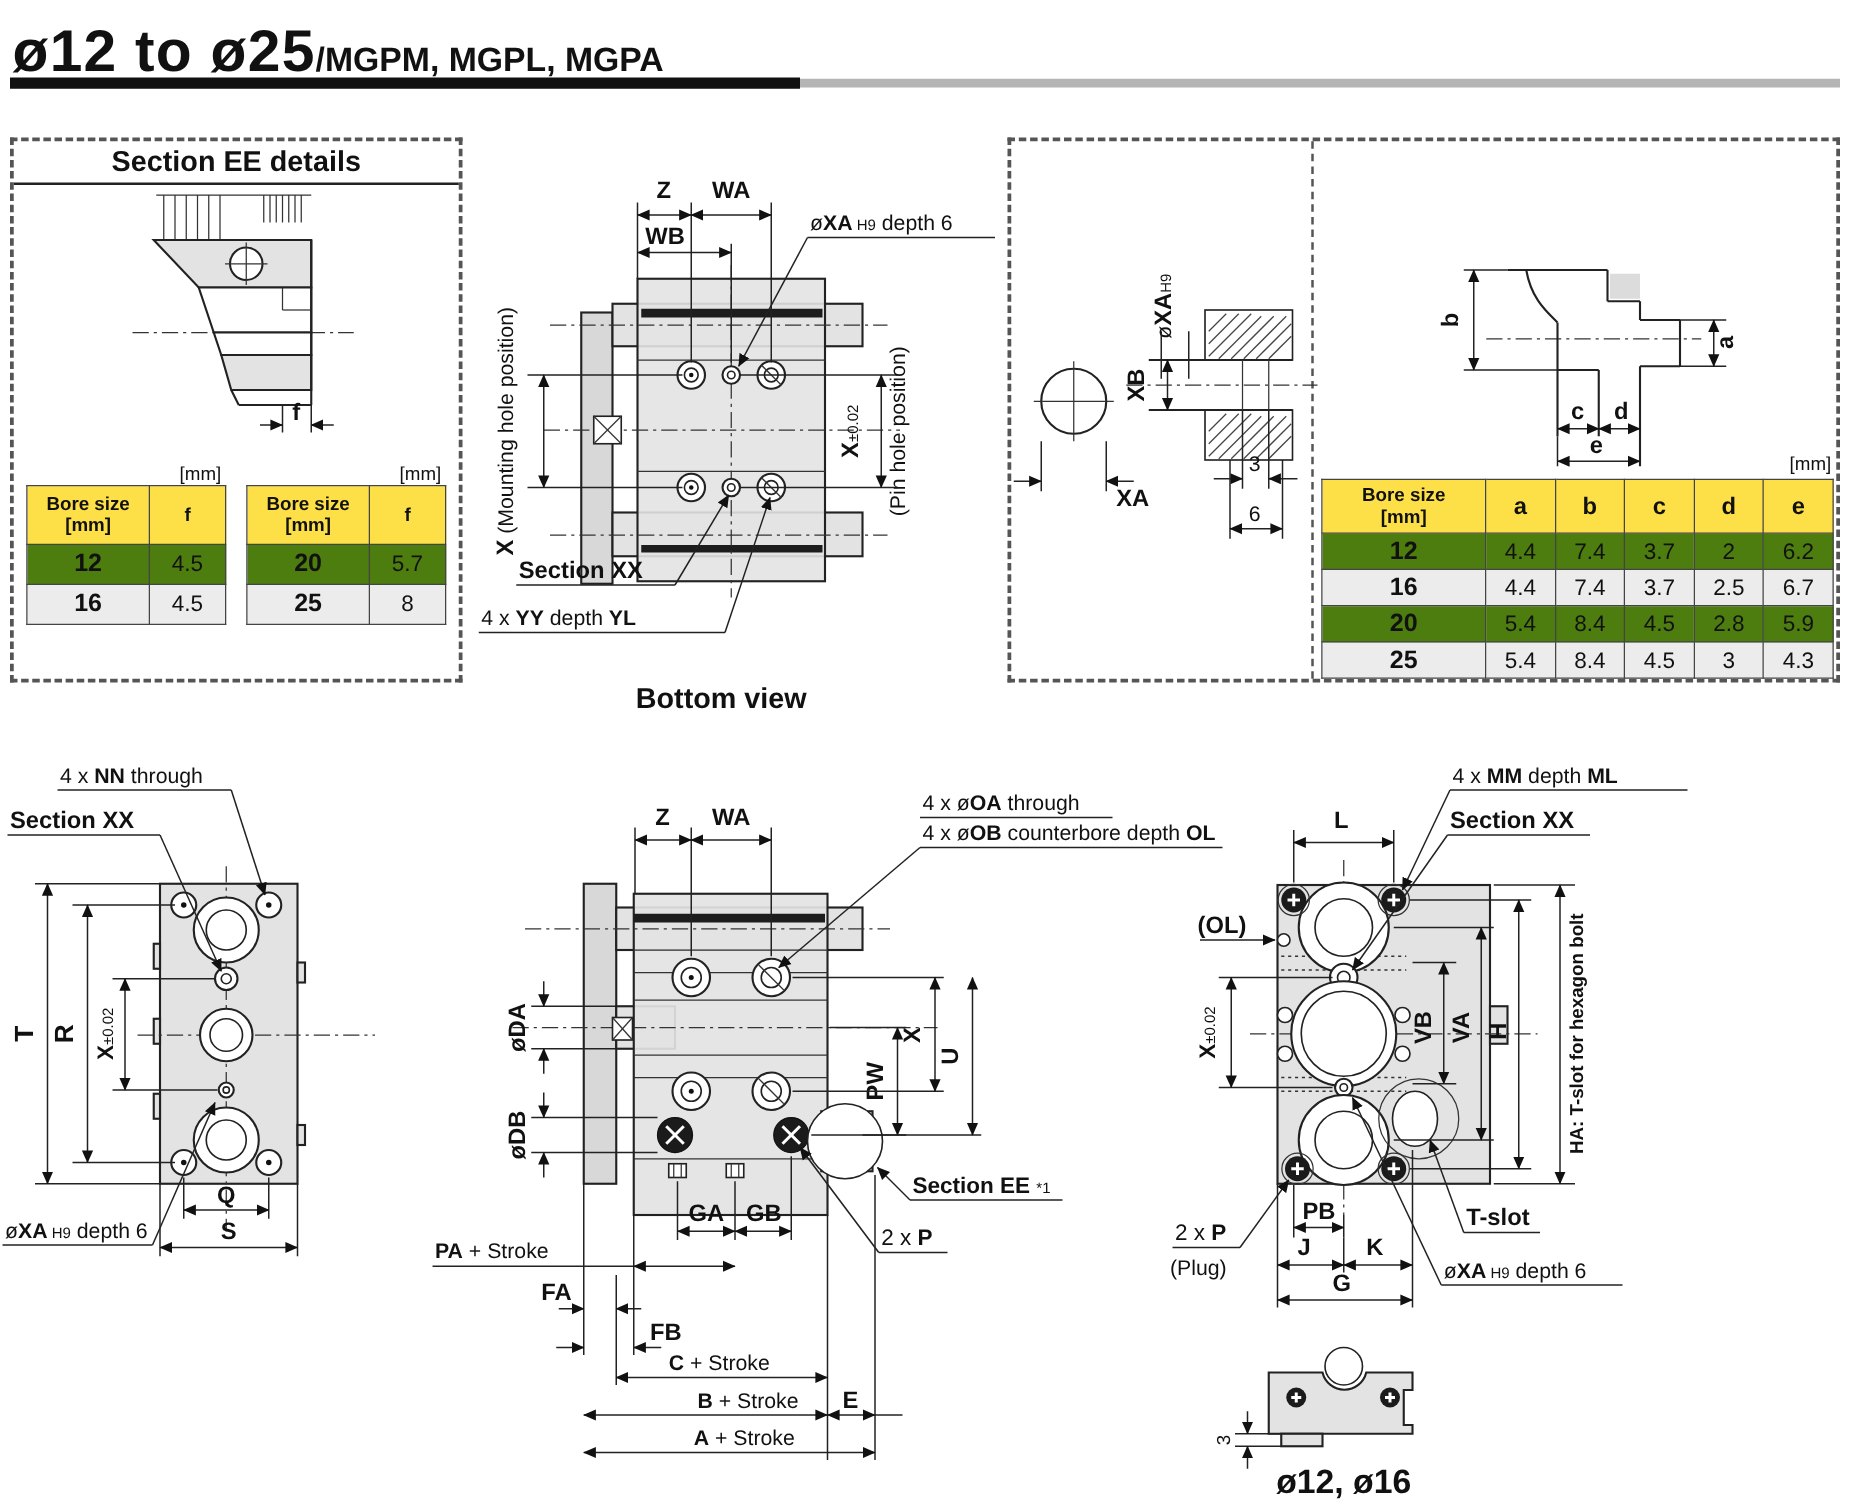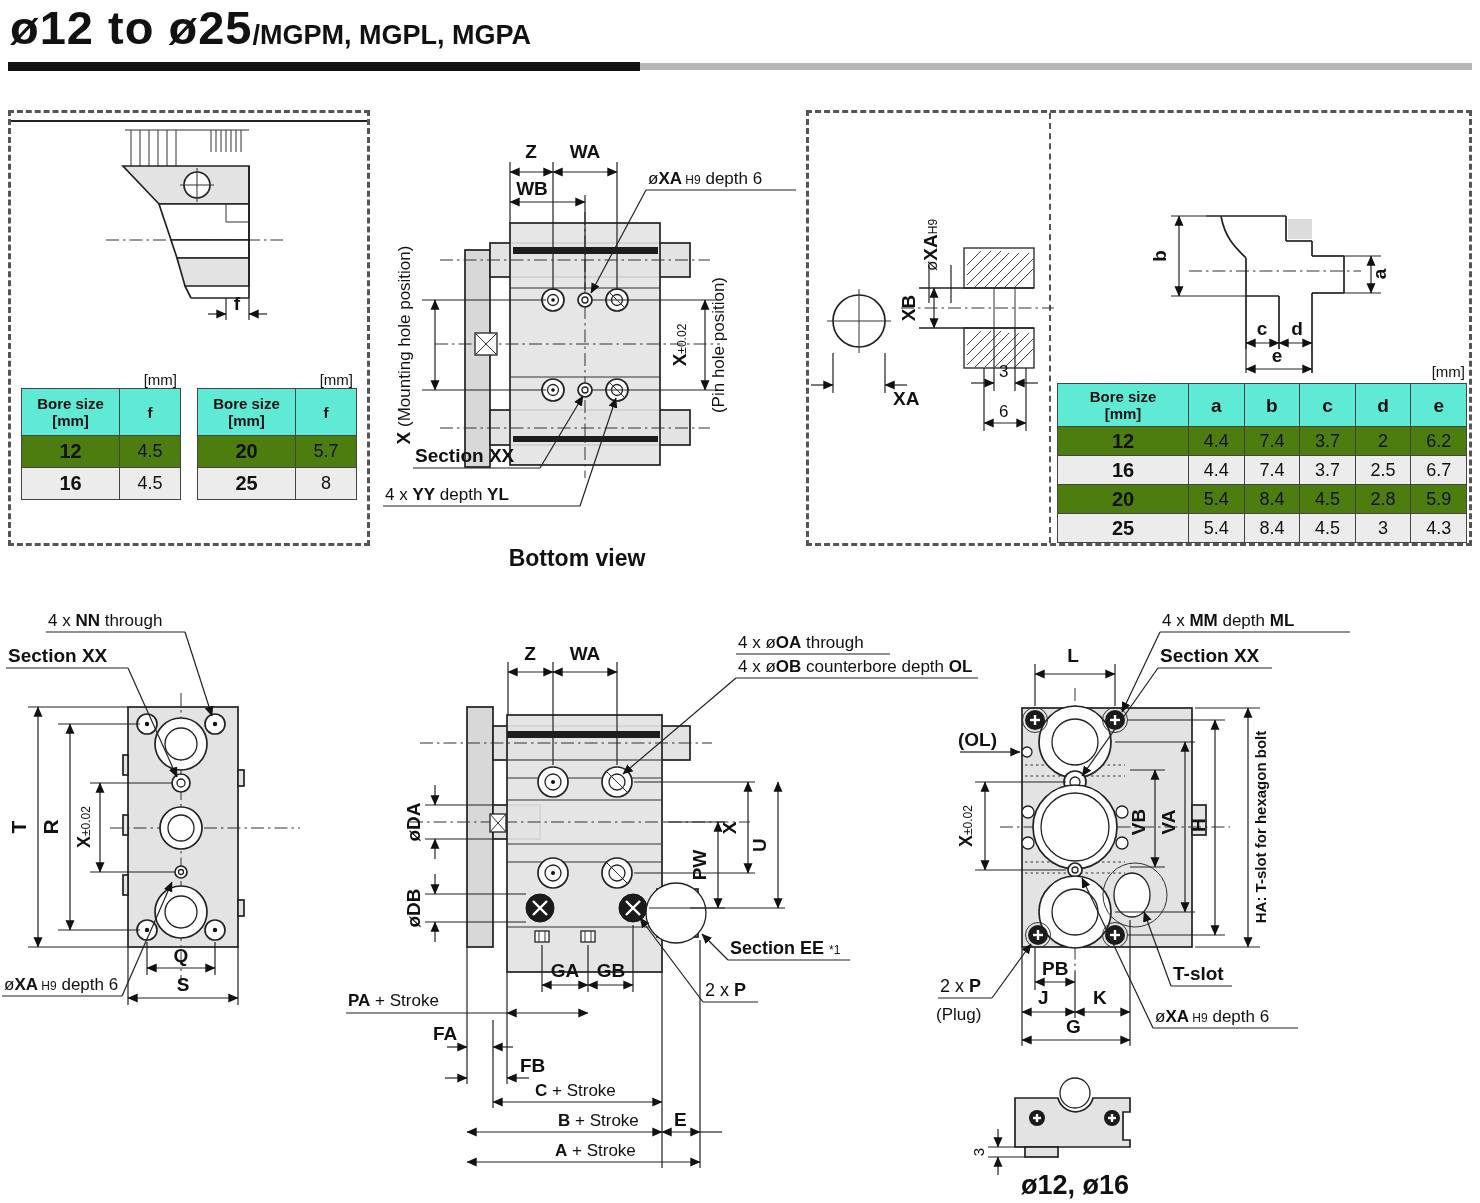--- a/index.html
+++ b/index.html
@@ -1,32 +1,32 @@
 <!DOCTYPE html>
 <html><head>
 <meta charset="utf-8">
 <style>
   html,body{margin:0;padding:0;background:#fff;}
   .stage{position:relative;width:1480px;height:1203px;background:#fff;overflow:hidden;
          font-family:"Liberation Sans",sans-serif;color:#111;}
-  .title{position:absolute;left:10px;top:0px;white-space:nowrap;}
+  .title{position:absolute;left:10px;top:13px;white-space:nowrap;}
   .tb{font-size:47px;font-weight:bold;letter-spacing:1px;}
   .ts{font-size:27px;font-weight:bold;}
   .rule-black{position:absolute;left:8px;top:62px;width:632px;height:9px;background:#111;}
   .rule-gray{position:absolute;left:640px;top:63px;width:832px;height:7px;background:#b5b5b5;}
   .panel{position:absolute;border:3px dashed #555;background:#fff;box-sizing:border-box;}
   .panel-head{border-bottom:2.5px solid #222;text-align:center;padding:3px 0 4px 0;}
   .ph1{font-size:23px;font-weight:bold;line-height:26px;}
   .ph2{font-size:20px;font-weight:bold;line-height:23px;}
   .xt-head{position:absolute;top:0;height:40px;line-height:40px;text-align:center;
            font-size:22px;font-weight:bold;border-bottom:2.5px solid #222;box-sizing:border-box;}
   .xt-div{position:absolute;left:240px;top:0;bottom:0;width:0;border-left:2.5px dashed #555;}
   table{border-collapse:collapse;}
   th,td{border:1.5px solid #444;text-align:center;vertical-align:middle;}
-  th{background:#5eead4;font-size:15px;font-weight:bold;white-space:pre-line;line-height:17px;}
+  th{background:#fde047;font-size:15px;font-weight:bold;white-space:pre-line;line-height:17px;}
   td{font-size:18px;background:#4d7c0f;}
   tr.alt td{background:#ececec;}
   td.bore{font-weight:bold;font-size:20px;}
   .mm{font-size:15px;text-align:right;padding-right:4px;}
   svg{position:absolute;overflow:visible;}
   svg text{font-family:"Liberation Sans",sans-serif;fill:#111;font-size:17px;}
   .b{font-weight:bold;}
   .s{font-size:12px;}
   .code{font-size:19px;font-weight:bold;}
   .cap{font-size:23px;font-weight:bold;}
@@ -57,20 +57,21 @@
   </svg>
 
   <div class="title">
     <span class="tb">ø12 to ø25</span><span class="ts">/MGPM, MGPL, MGPA</span>
   </div>
   <div class="rule-black"></div>
   <div class="rule-gray"></div>
 
   <section class="panel" style="left:8px;top:110px;width:362px;height:436px;">
     <div class="panel-head">
+      <div class="ph1">Section EE details</div>
     </div>
     <svg style="position:static;display:block" width="356" height="200" viewBox="0 0 356 200">
       <g>
         <line class="thin" x1="114" y1="8" x2="238" y2="8"></line>
         <line class="thin" x1="120" y1="8" x2="120" y2="44"></line>
           <line class="thin" x1="129" y1="8" x2="129" y2="44"></line>
         <line class="thin" x1="138" y1="8" x2="138" y2="44"></line>
           <line class="thin" x1="147" y1="8" x2="147" y2="44"></line>
         <line class="thin" x1="156" y1="8" x2="156" y2="44"></line>
           <line class="thin" x1="165" y1="8" x2="165" y2="44"></line>

